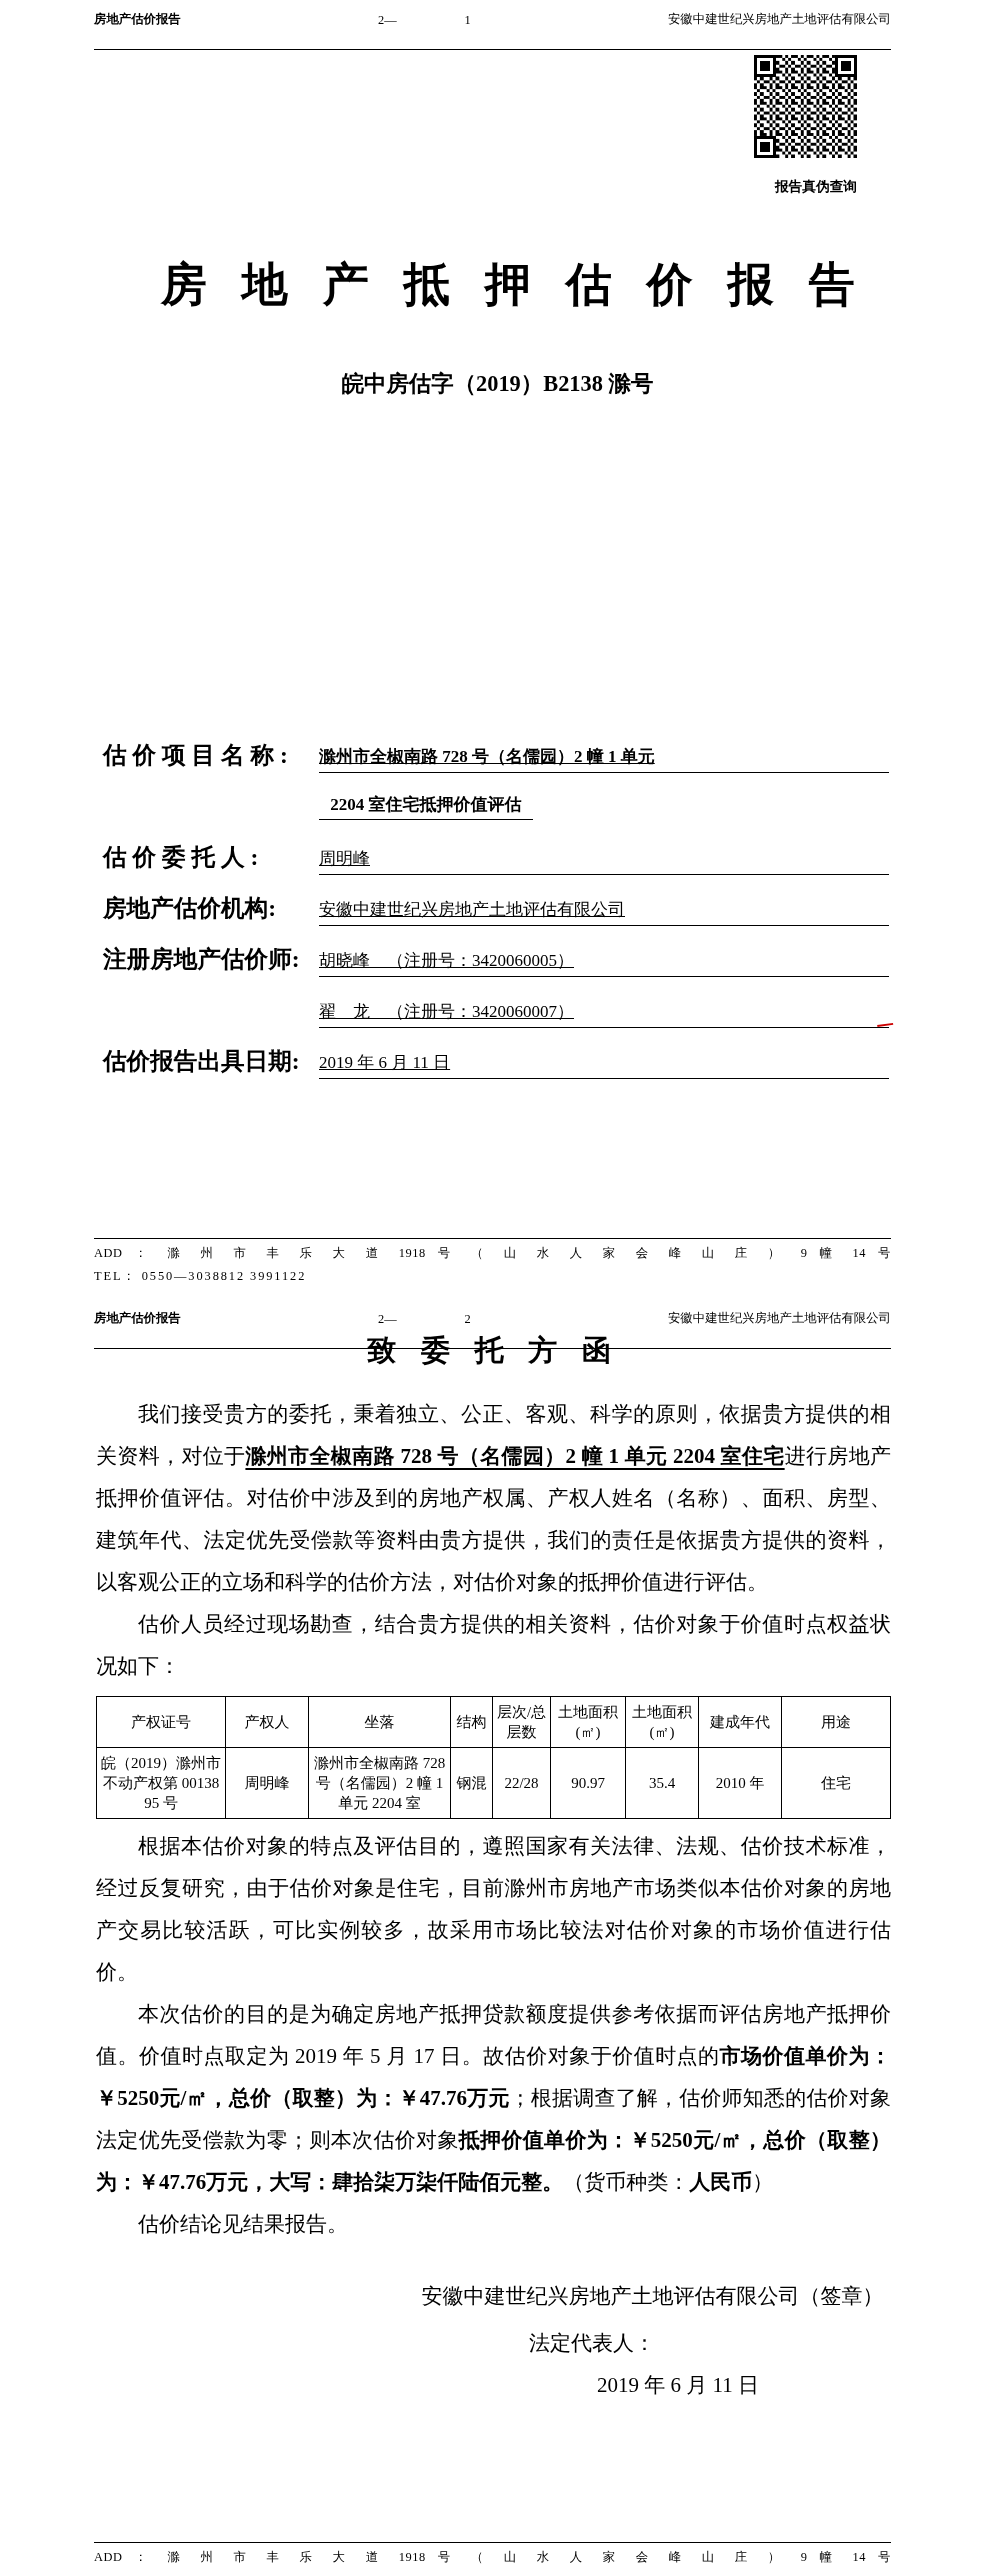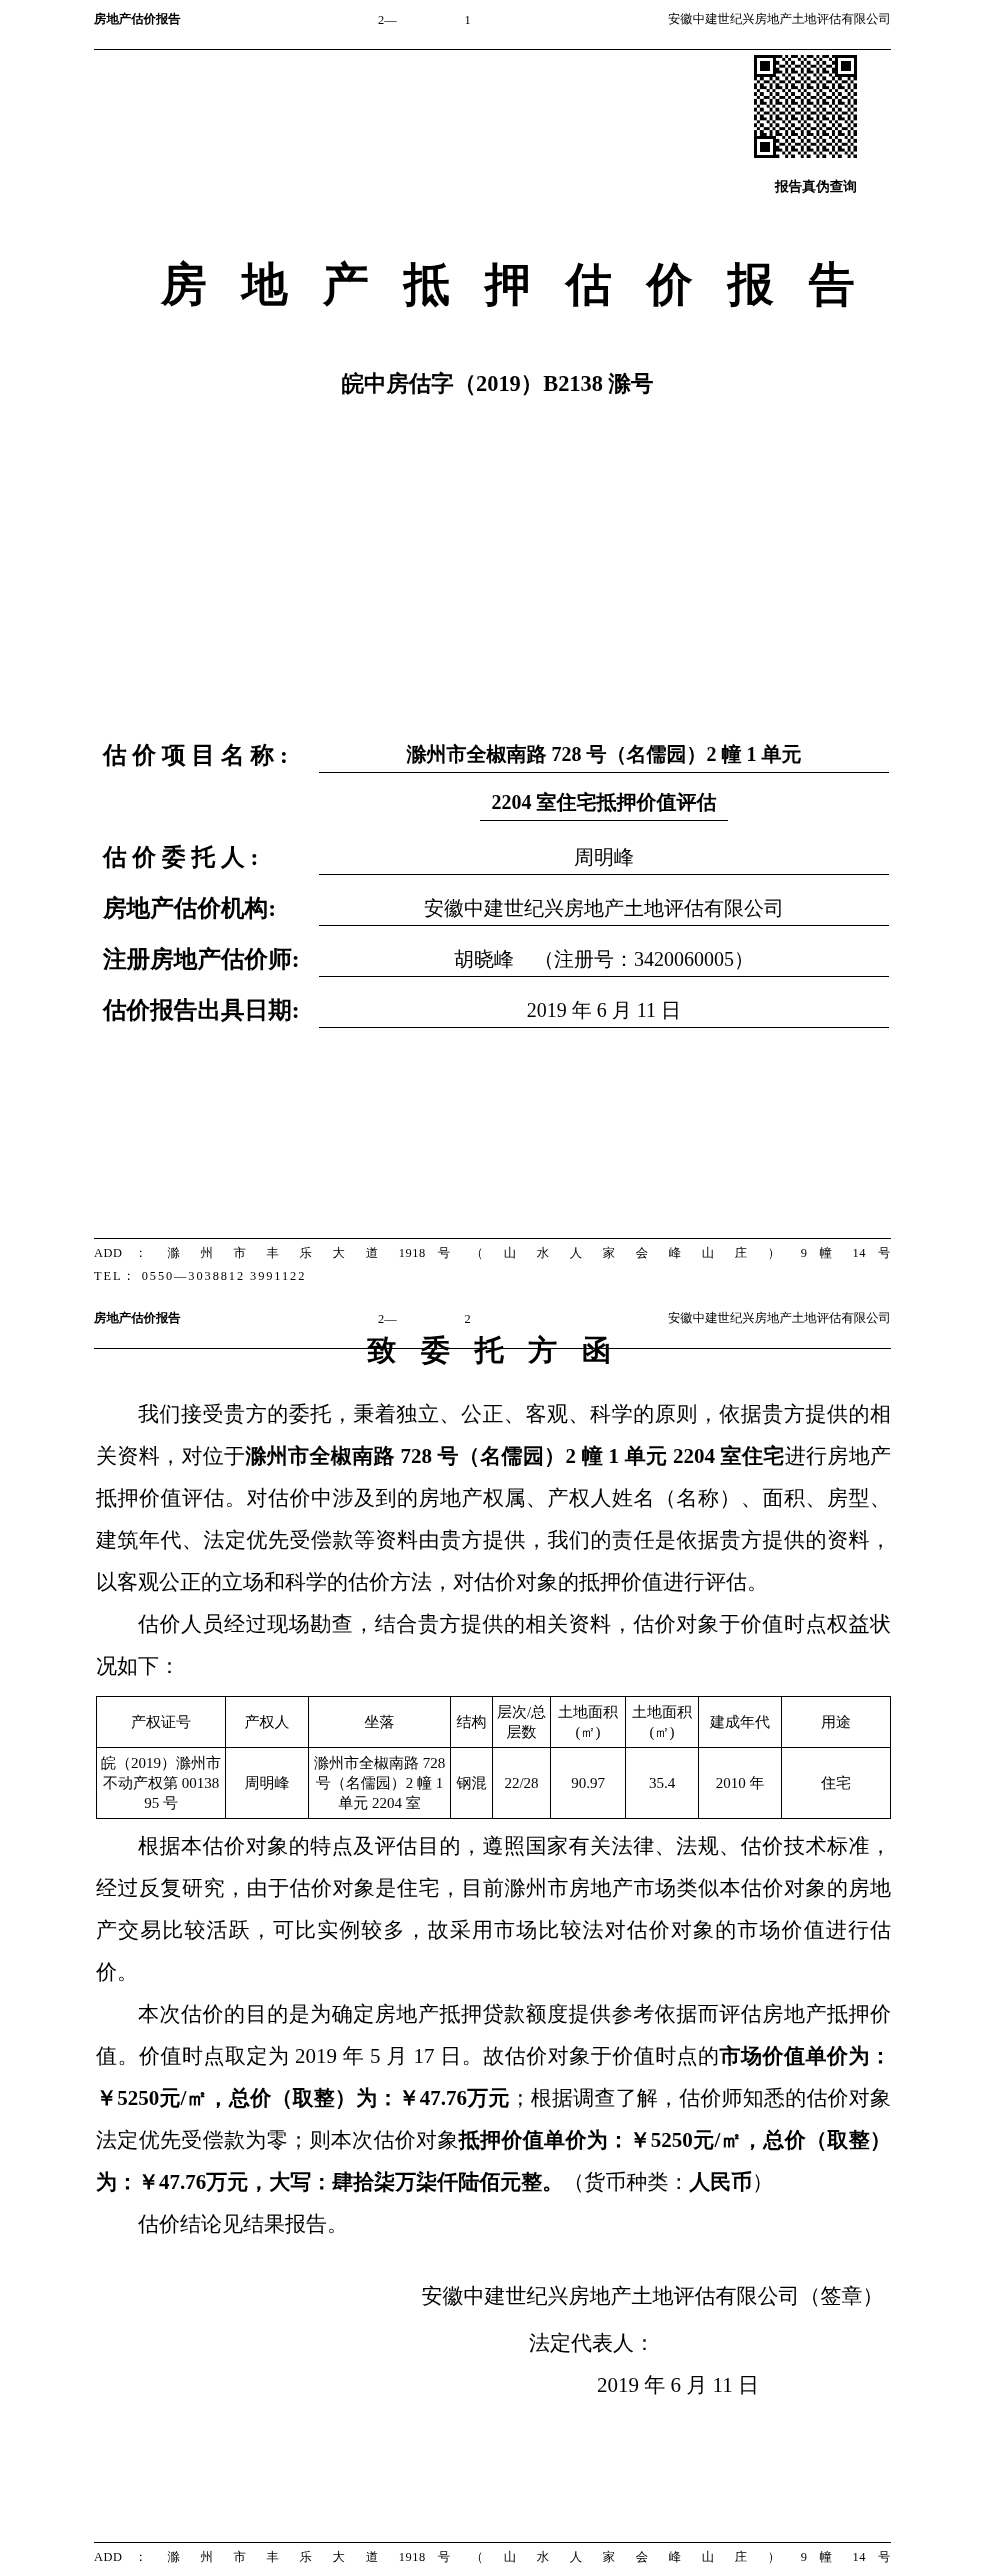--- a/index.html
+++ b/index.html
@@ -30,22 +30,22 @@
   .main-title { position: absolute; top: 254px; left: 16px; width: 100%; text-align: center;
     font-size: 46px; font-weight: bold; letter-spacing: 3.7px; white-space: pre; font-family: Liberation Mono, monospace; }
   .doc-number { position: absolute; top: 368px; left: 4px; width: 100%; text-align: center;
     font-size: 22.4px; font-weight: bold; }
 
   
   .fields { position: absolute; top: 738px; left: 103px; right: 98px; }
   .field-row { display: flex; align-items: flex-end; margin-bottom: 16px; min-height: 35px; }
   .field-label { font-weight: bold; font-size: 23.6px; white-space: pre; width: 216px; flex-shrink: 0;
     padding-bottom: 2.5px; }
-  .field-value { flex: 1; border-bottom: 1.2px solid #000; text-align: center; font-size: 20px;
-    padding-bottom: 3.7px; position: relative; }
+  .field-value { flex: 1; border-bottom: 1.2px solid #000; text-align: left; font-size: 17px;
+    padding-bottom: 3.7px; position: relative; text-decoration: underline; }
   .field-value.bold { font-weight: bold; }
   .indent-row .field-value { border-bottom: none; }
   .inner-underline { display: inline-block; border-bottom: 1.2px solid #000; padding: 0 11.2px 3.7px;
     font-weight: bold; }
   .red-mark { position: absolute; right: -3.7px; bottom: 1.2px; width: 16px; height: 5px;
     border-bottom: 2.5px solid #c00; transform: rotate(-8deg); }
 
   
   .doc-footer { position: absolute; left: 94px; right: 96px; font-size: 12.4px; }
   .footer-add { border-top: 0.6px solid #000; padding-top: 6.2px; letter-spacing: 0.6px;
@@ -54,21 +54,21 @@
   .page-1 .doc-footer { top: 1238px; }
   .page-2 .doc-footer { top: 1243px; }
 
   
   .p2-content { position: absolute; top: 32px; left: 96px; right: 96px; }
   .letter-title { text-align: center; font-size: 29px; font-weight: bold; letter-spacing: 8.7px;
     white-space: pre; margin-bottom: 22.4px; }
   .salutation { font-size: 21px; font-weight: bold; line-height: 42px; }
   .para { font-size: 21px; line-height: 42px; text-align: justify; text-indent: 2em; }
   .seg-bold { font-weight: bold; }
-  .seg-bold-underline { font-weight: bold; text-underline-offset: 5px; }
+  .seg-bold-underline { font-weight: bold; text-decoration: underline; text-underline-offset: 5px; }
 
   table.rights-table { width: 100%; border-collapse: collapse; table-layout: fixed;
     margin: 8.7px 0 6.2px; }
   table.rights-table th, table.rights-table td {
     border: 0.6px solid #000; text-align: center; vertical-align: middle;
     font-size: 15px; font-weight: normal; line-height: 20px; padding: 5px 2.5px;
     word-break: break-all;
   }
 
   .signature { margin-top: 30px; font-size: 21px; line-height: 42px; }
@@ -146,20 +146,24 @@
     <div class="field-row">
       <span class="field-label">房地产估价机构:</span>
       <span class="field-value">安徽中建世纪兴房地产土地评估有限公司</span>
     </div>
 
     <div class="field-row">
       <span class="field-label">注册房地产估价师:</span>
       <span class="field-value">胡晓峰　（注册号：3420060005）</span>
     </div>
 
+    <div class="field-row">
+      <span class="field-label"></span>
+      <span class="field-value"><span>翟　龙　（注册号：3420060007）</span><span class="red-mark"></span></span>
+    </div>
 
     <div class="field-row">
       <span class="field-label">估价报告出具日期:</span>
       <span class="field-value">2019 年 6 月 11 日</span>
     </div>
 
   </div>
 
   <div class="doc-footer">
     <div class="footer-add">ADD ： 滁 州 市 丰 乐 大 道 1918 号 （ 山 水 人 家 会 峰 山 庄 ） 9 幢 14 号</div>

